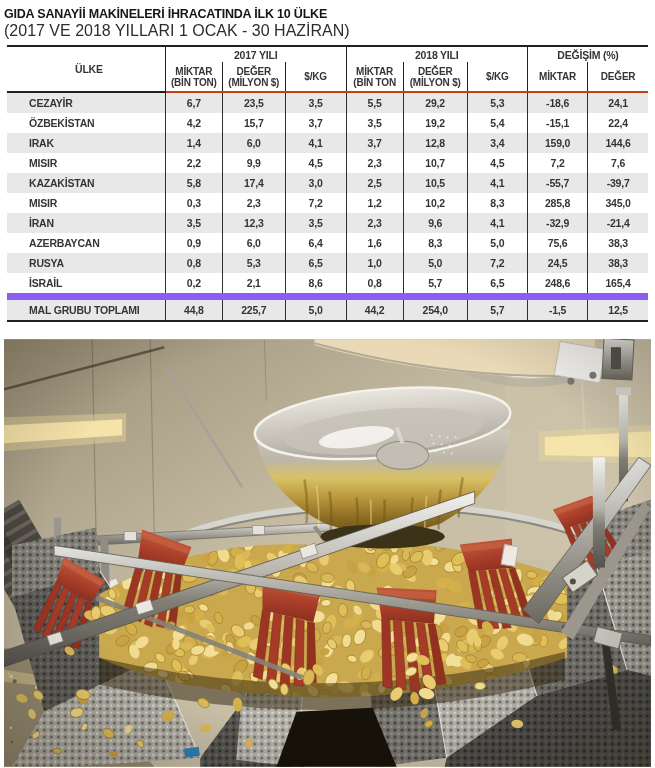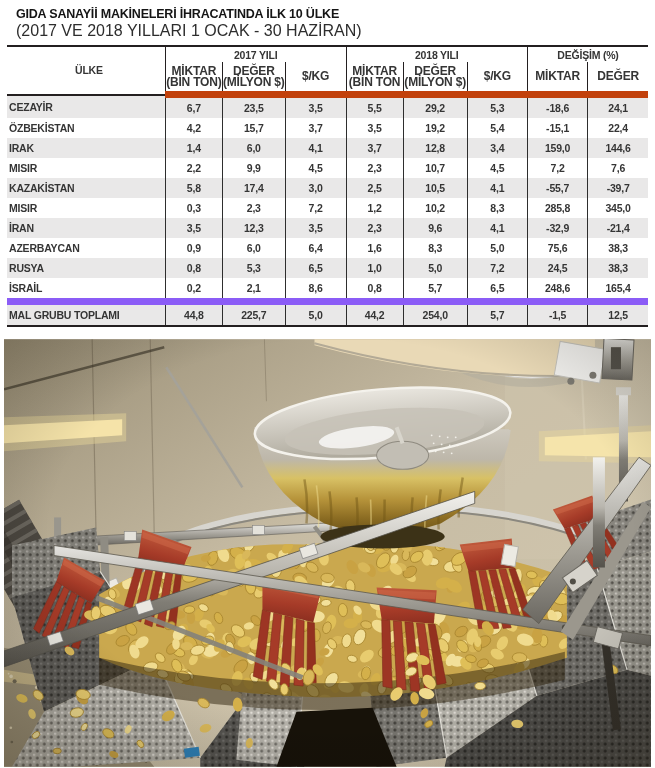--- a/index.html
+++ b/index.html
@@ -1,36 +1,36 @@
 <!DOCTYPE html>
 <html><head>
 <meta charset="utf-8">
 <style>
   html,body{margin:0;padding:0;background:#fff;}
   #page{position:relative;width:655px;height:768px;background:#fff;overflow:hidden;
         font-family:"Liberation Sans","DejaVu Sans",sans-serif;color:#222;}
   
-  #hdr{position:absolute;left:16px;top:7px;width:640px;}
+  #hdr{position:absolute;left:4px;top:7px;width:640px;}
   .title{font-size:12.5px;font-weight:700;letter-spacing:-0.2px;color:#151515;line-height:15px;}
   .subtitle{font-size:16px;font-weight:400;color:#2d2d2d;line-height:14px;margin-top:2px;}
   #src{position:absolute;right:0;top:1px;text-align:right;font-size:9.5px;line-height:12px;color:#5a5a5a;}
   #src b{color:#333;}
   
   table{position:absolute;left:7px;top:45px;width:641px;border-collapse:collapse;table-layout:fixed;
         border-top:2px solid #231f20;border-bottom:2px solid #231f20;}
   th,td{padding:0;font-weight:700;color:#353535;}
   thead tr.grp th{font-size:10.5px;height:15px;text-align:center;vertical-align:middle;letter-spacing:-0.2px;margin-top:48px;}
-  thead tr.sub th{font-size:12px;height:29px;text-align:center;vertical-align:middle;line-height:11px;letter-spacing:-0.2px;border-bottom:7px solid #c2410c;}
+  thead tr.sub th{font-size:10px;height:29px;text-align:center;vertical-align:middle;line-height:11px;letter-spacing:-0.2px;border-bottom:2px solid #c2410c;}
   thead th.ulke{text-align:left;padding-left:6px;font-size:10.5px;vertical-align:middle;border-bottom:2px solid #231f20;}
   thead th span{display:block;}
   thead th span:empty{display:none;}
   th.gs{border-left:1px solid #231f20;}
   th.s{border-left:1px solid #231f20;margin-top:24px;}
   tbody td{font-size:10.5px;height:20px;letter-spacing:-0.2px;}
-  tbody td.country{text-align:left;padding-left:2px;}
+  tbody td.country{text-align:left;padding-left:22px;}
   tbody td.num{text-align:center;border-left:1px solid #2e2e2e;}
   tbody tr:nth-child(odd){background:#e9e8e8;}
   tbody tr.total{border-top:7px solid #8b5cf6;}
   
   #photo{position:absolute;left:4px;top:339px;width:647px;height:428px;}
 </style>
 </head>
 <body>
 <div id="page">
 

